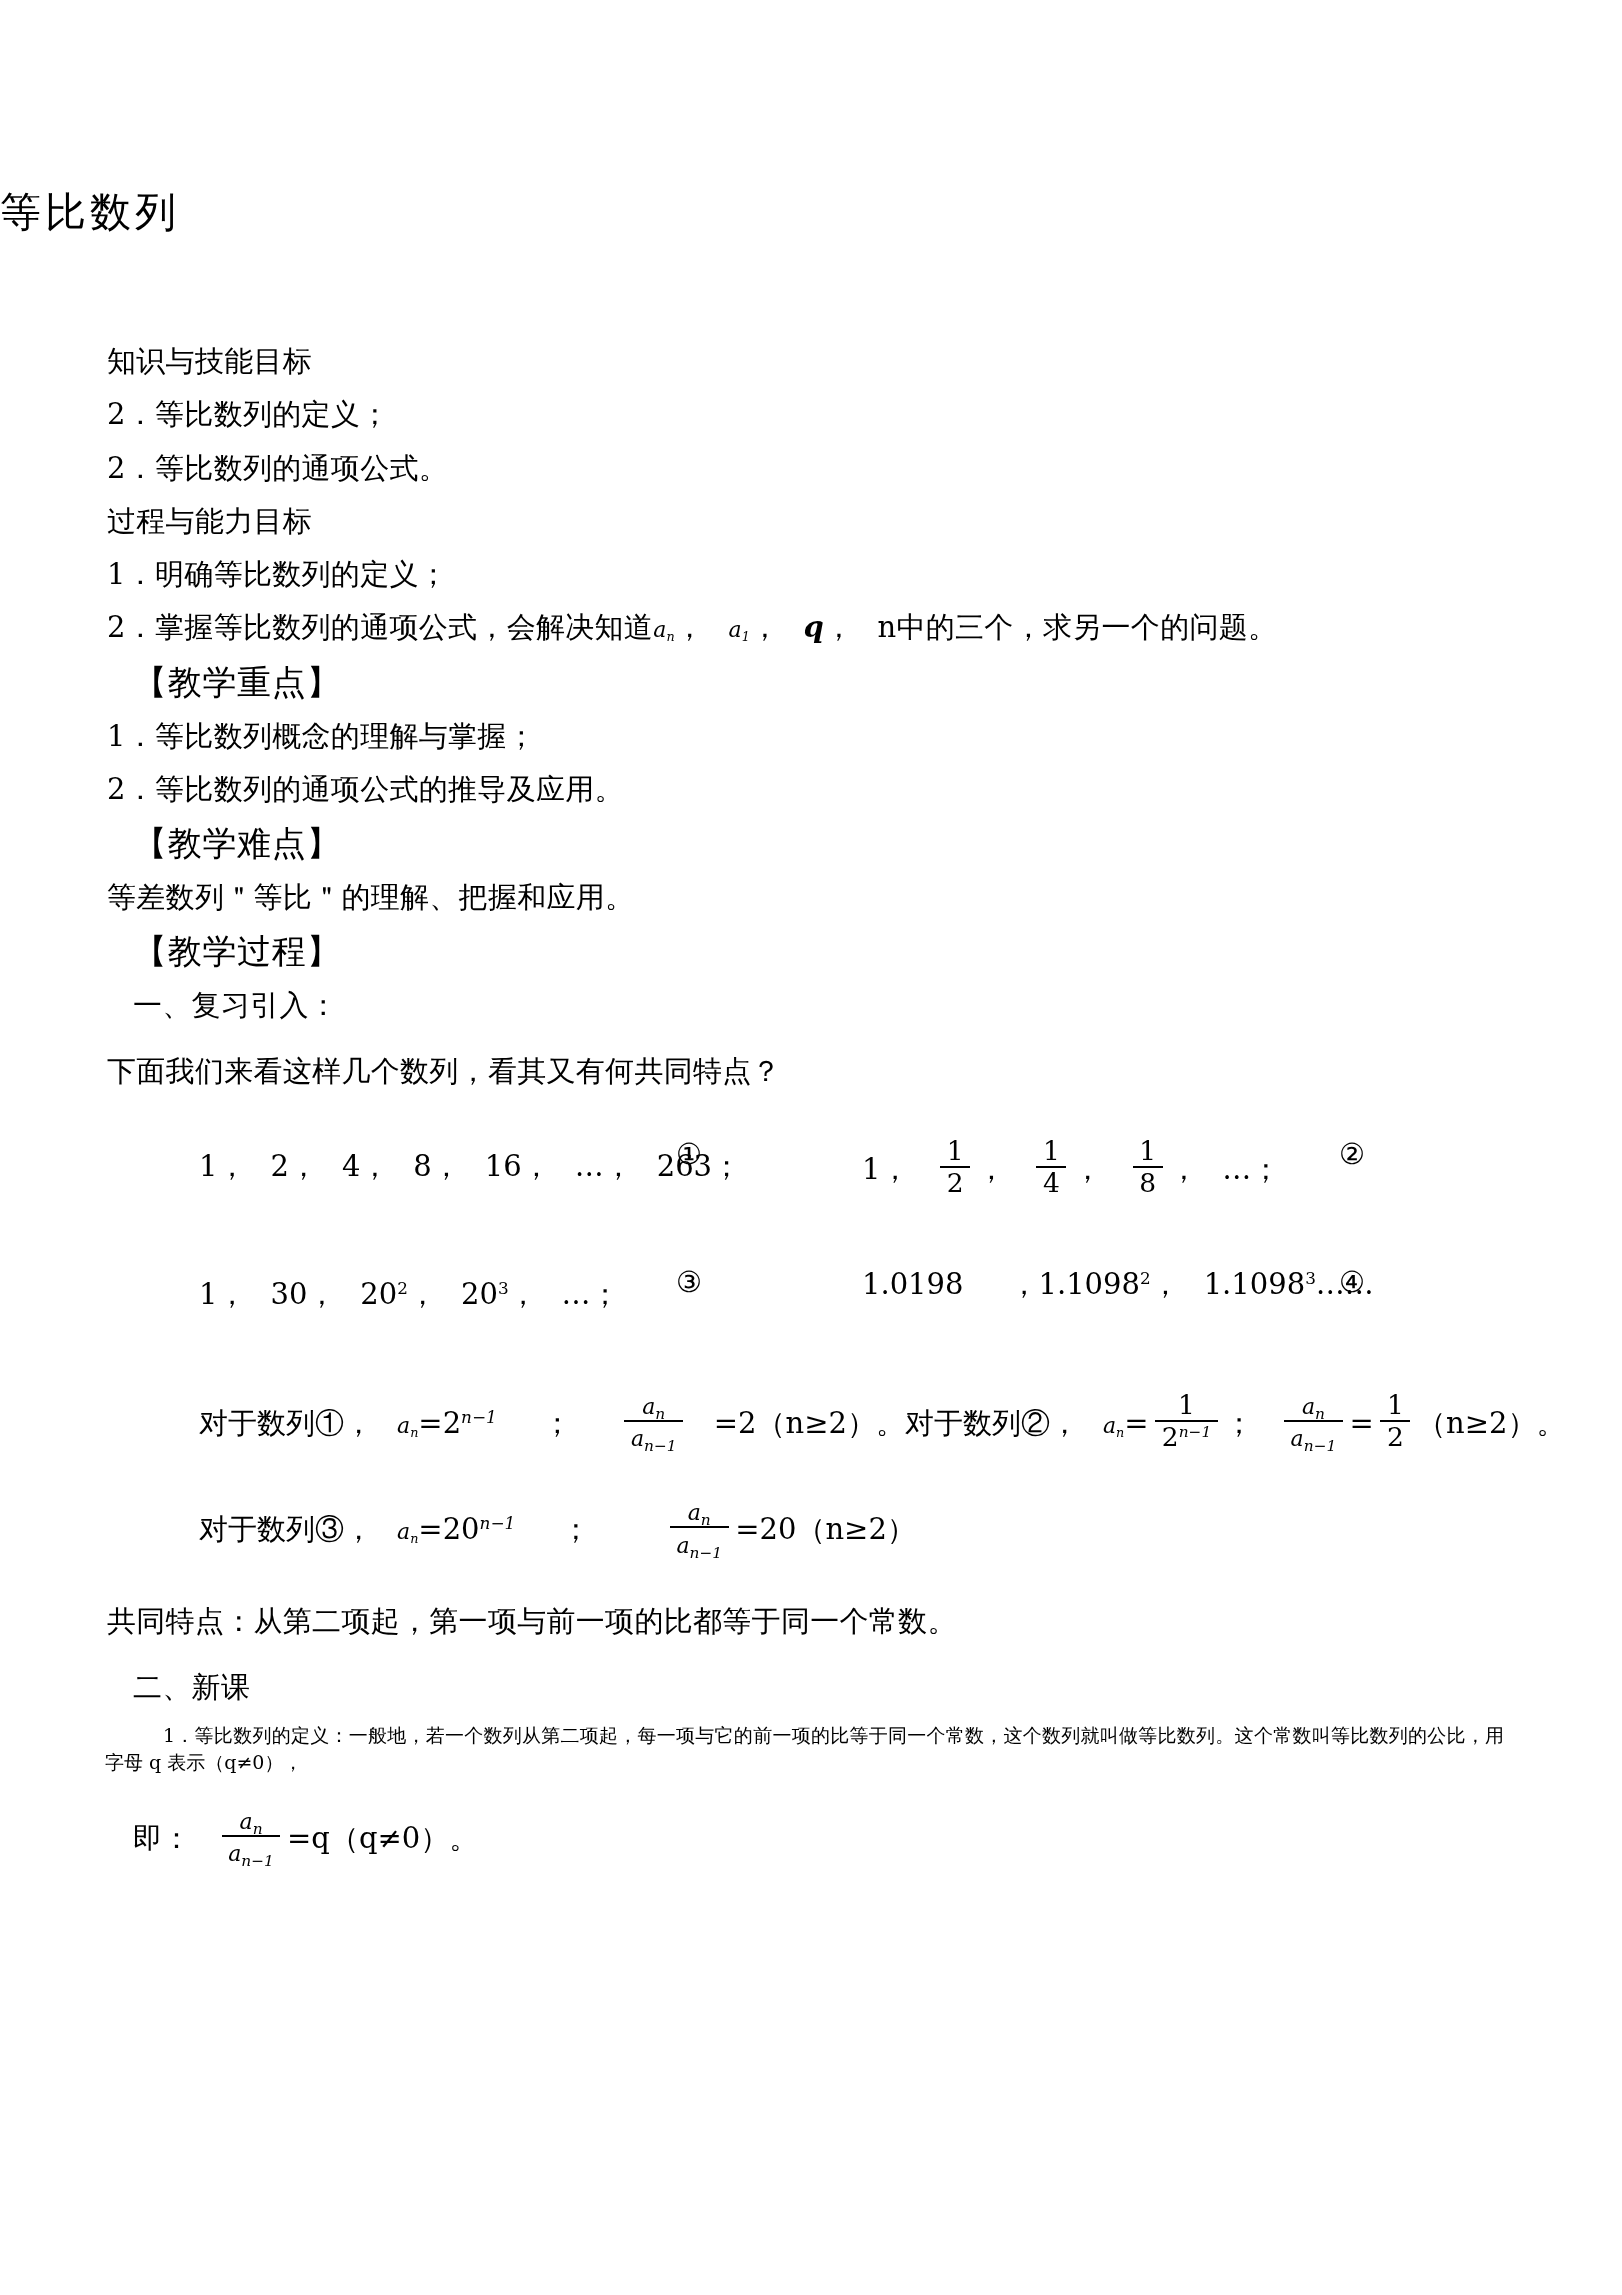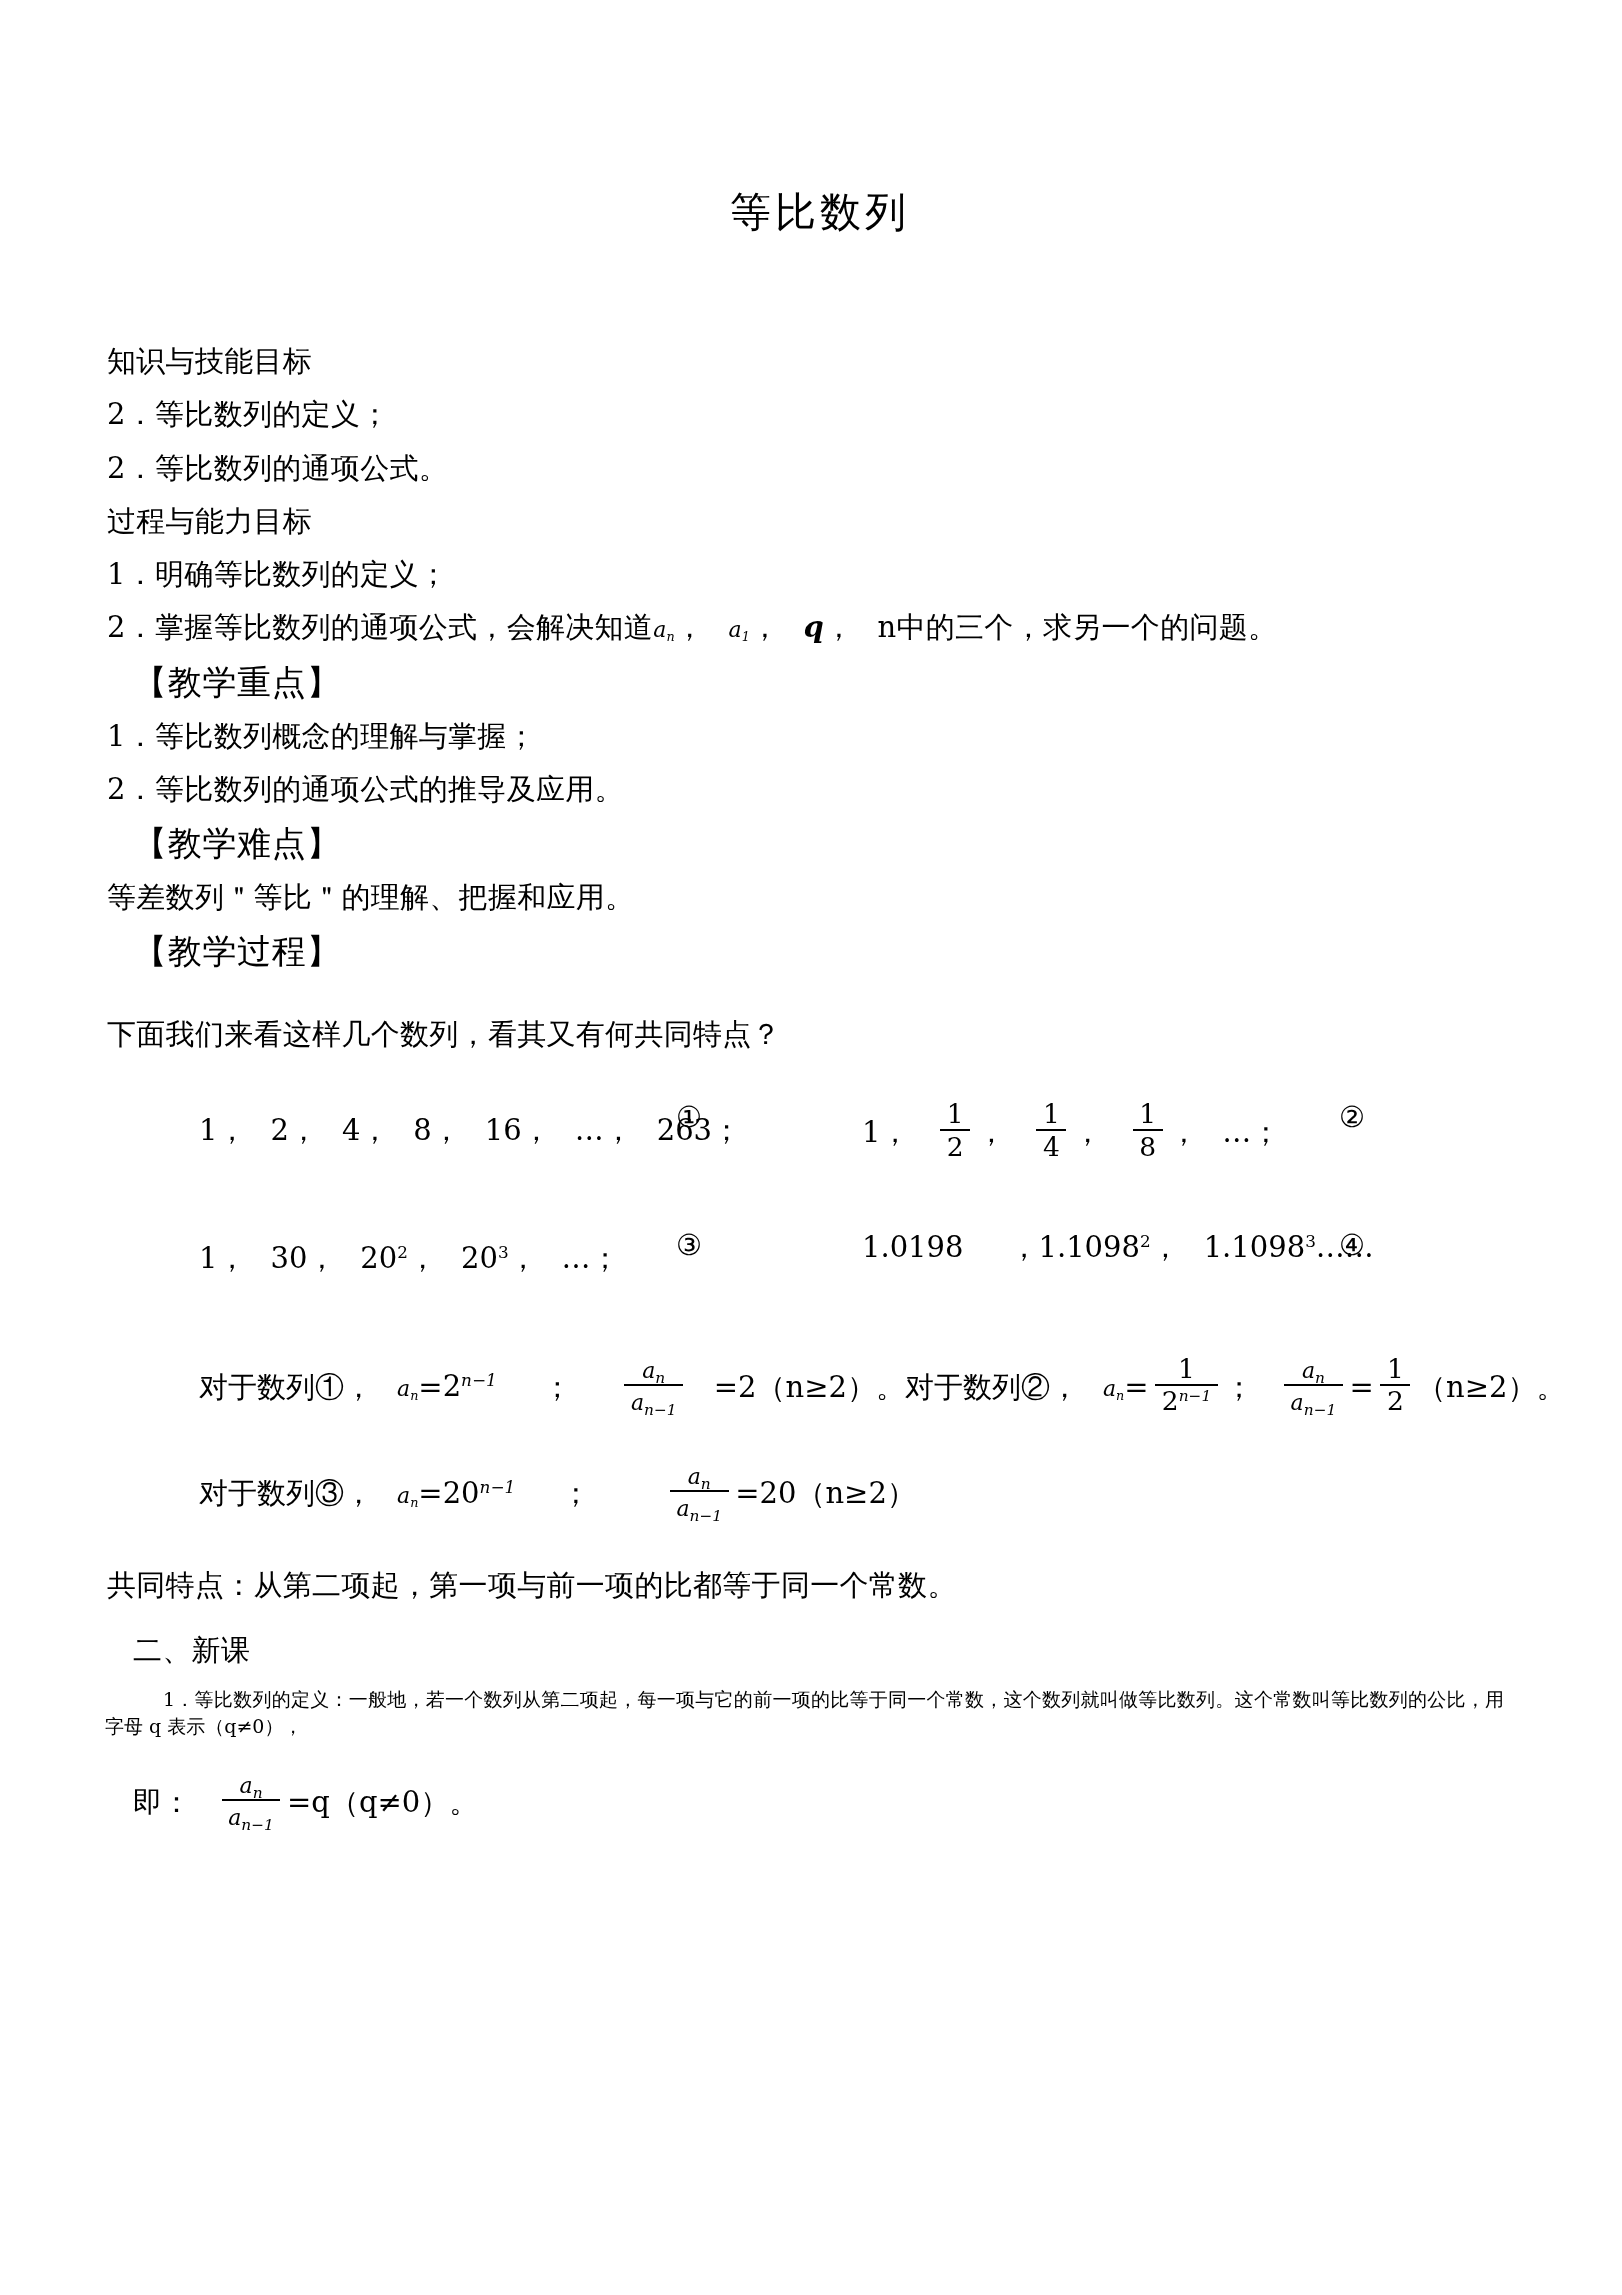--- a/index.html
+++ b/index.html
@@ -22,27 +22,25 @@
   }
   .doc-body {
     position: absolute;
     left: 0;
     top: 0;
     width: 1623px;
   }
 
   
   .doc-title {
-    text-align: center;
     font-size: 41px;
     line-height: 1;
     letter-spacing: 4px;
     margin-top: 192px;
     font-family: "DejaVu Serif", "Liberation Serif", serif;
-    padding-left: 17px;
   }
 
   
   .section-head {
     font-size: 34px;
     line-height: 1.12;
     margin-left: 133px;
     letter-spacing: 0.7px;
     white-space: nowrap;
   }
@@ -188,20 +186,21 @@
     <div class="gap-s"></div>
 
     <div class="section-head">【教学难点】</div>
     <div class="gap-s"></div>
     <div class="line">等差数列＂等比＂的理解、把握和应用。</div>
 
     <div class="gap-s"></div>
 
     <div class="section-head">【教学过程】</div>
     <div class="gap-s"></div>
+    <div class="line-tight">一、复习引入：</div>
     <div class="gap-m"></div>
     <div class="line">下面我们来看这样几个数列，看其又有何共同特点？</div>
 
     <div class="gap-m"></div>
 
     <div class="seq-row">
       <div class="seq-col-a">
         <span>1，</span><span class="sp-w"></span><span>2，</span><span class="sp-w"></span><span>4，</span><span class="sp-w"></span><span>8，</span><span class="sp-w"></span><span>16，</span><span class="sp-w"></span><span>…，</span><span class="sp-w"></span><span>263；</span>
       </div>
       <div class="seq-mark-a">①</div>

